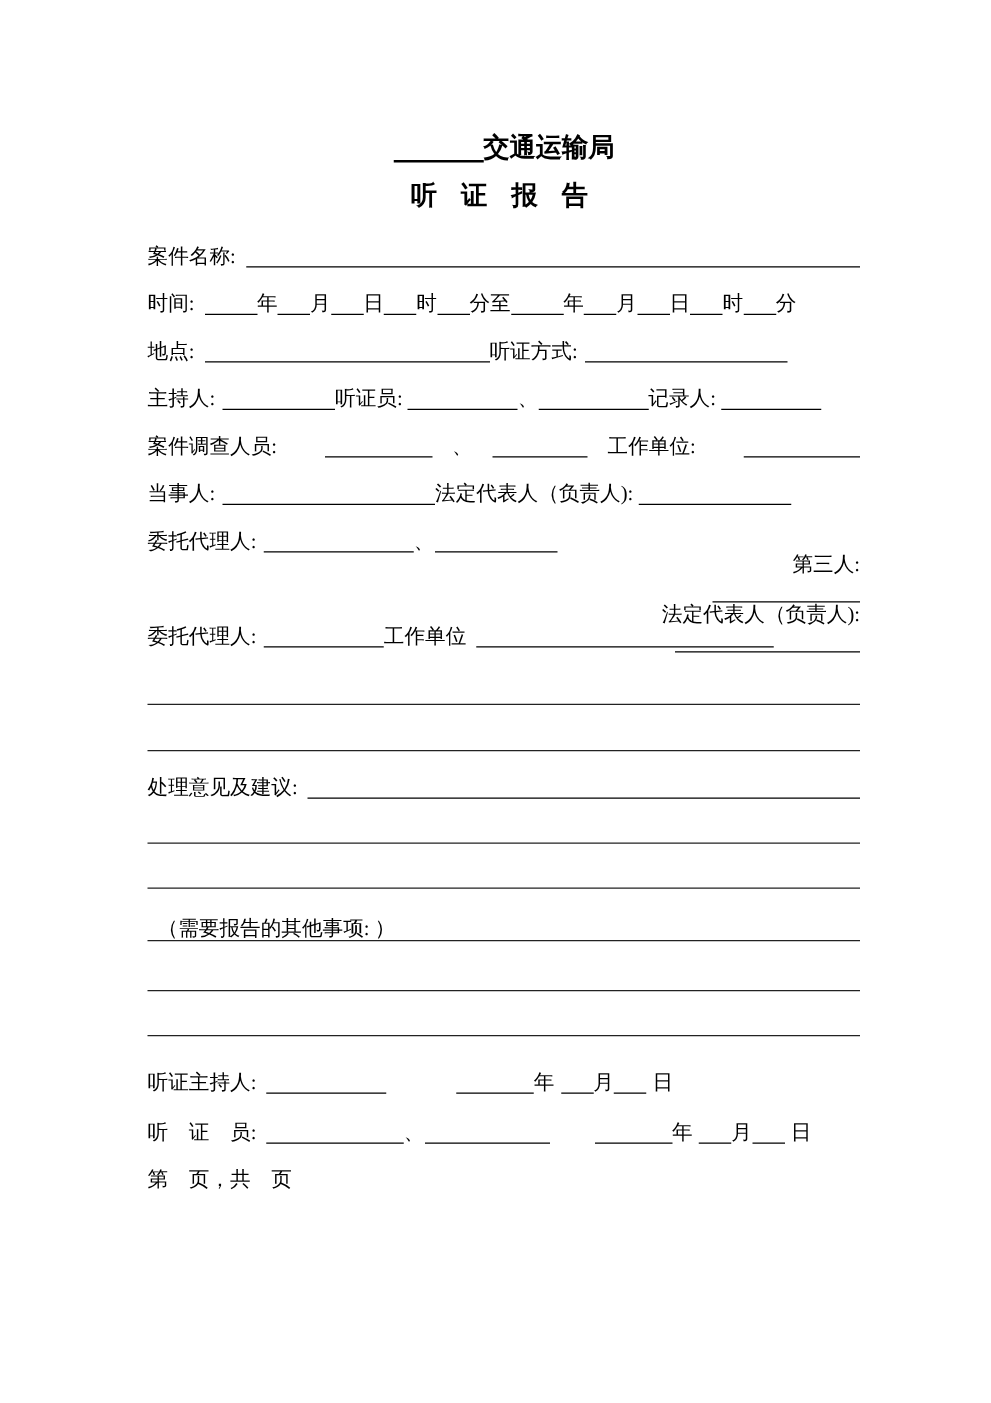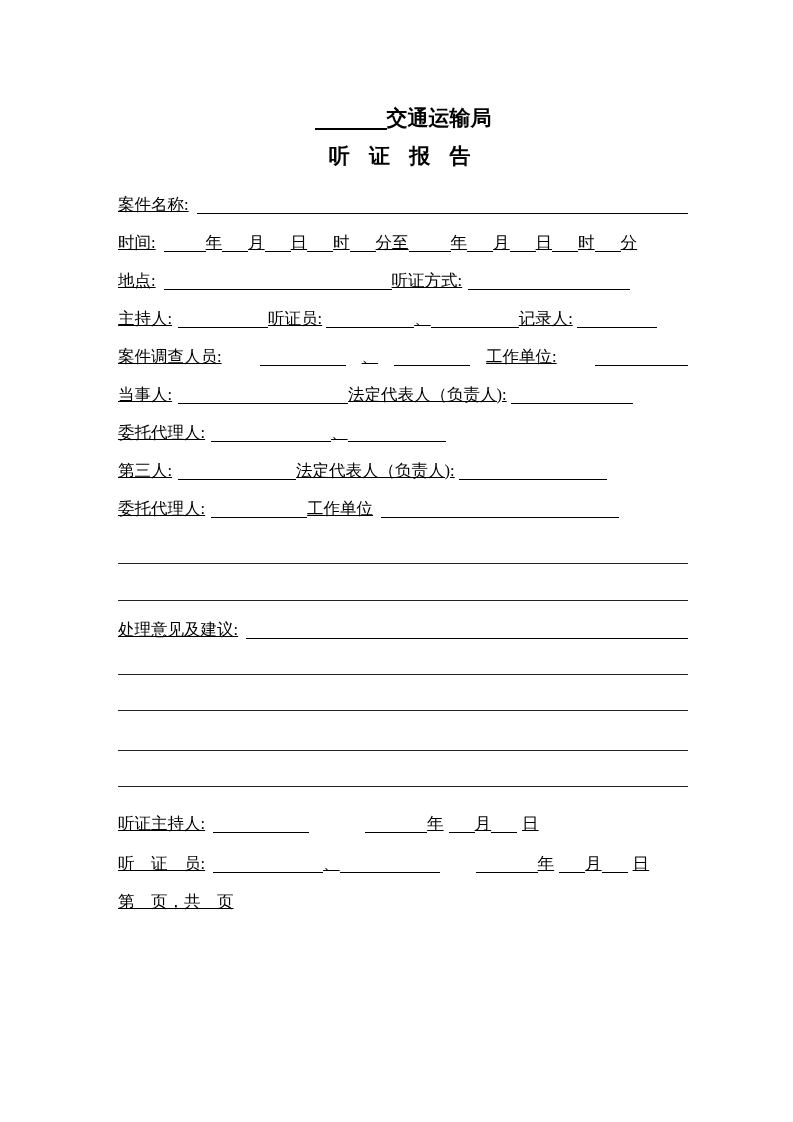--- a/index.html
+++ b/index.html
@@ -26,21 +26,21 @@
   .title2 {
     height: 38px; display: flex; align-items: flex-end; justify-content: center;
     font-size: 21px; font-weight: bold; letter-spacing: 7px; line-height: 1.15;
     margin-bottom: 8px;
   }
   .frow {
     display: flex; align-items: flex-end;
     font-size: 16.5px; line-height: 1.18;
     height: 38px;
   }
-  .frow .lbl { white-space: pre; flex: 0 0 auto; text-decoration: underline; }
+  .frow .lbl { white-space: pre; flex: 0 0 auto; }
   .frow .blank {
     display: inline-block; height: 1.18em;
     border-bottom: 1.2px solid #000;
     flex: 0 0 auto;
   }
   .frow .blank.fill { flex: 1 1 auto; }
   .frow .gap { display: inline-block; height: 1px; flex: 0 0 auto; }
   .frow.rule { border-bottom: 1.5px solid #222; }
   .frow.ruled { border-bottom: 1.5px solid #222; padding-left: 8px; }
   .frow.footer-row { justify-content: flex-start; padding-right: 0px; }
@@ -126,21 +126,21 @@
         <span class="gap" style="width: 4px;"></span>
         <span class="blank" style="width: 122px;"></span>
       </div>
       <div class="frow" style="height: 38px;">
         <span class="lbl">委托代理人:</span>
         <span class="gap" style="width: 6px;"></span>
         <span class="blank" style="width: 120px;"></span>
         <span class="lbl">、</span>
         <span class="blank" style="width: 98px;"></span>
       </div>
-      <div class="frow" style="height: 38px;">
+      <div class="frow" style="height: 38px; flex-direction: column;">
         <span class="lbl">第三人:</span>
         <span class="gap" style="width: 6px;"></span>
         <span class="blank" style="width: 118px;"></span>
         <span class="lbl">法定代表人（负责人):</span>
         <span class="gap" style="width: 4px;"></span>
         <span class="blank" style="width: 148px;"></span>
       </div>
       <div class="frow" style="height: 38px;">
         <span class="lbl">委托代理人:</span>
         <span class="gap" style="width: 6px;"></span>
@@ -151,20 +151,23 @@
       </div>
       <div class="frow rule" style="height: 46px;"></div>
       <div class="frow rule" style="height: 37px;"></div>
       <div class="frow" style="height: 38px;">
         <span class="lbl">处理意见及建议:</span>
         <span class="gap" style="width: 8px;"></span>
         <span class="blank fill"></span>
       </div>
       <div class="frow rule" style="height: 36px;"></div>
       <div class="frow rule" style="height: 36px;"></div>
+      <div class="frow ruled" style="height: 42px;">
+        <span class="lbl">（需要报告的其他事项: ）</span>
+      </div>
       <div class="frow rule" style="height: 40px;"></div>
       <div class="frow rule" style="height: 36px;"></div>
       <div class="frow" style="height: 46px;">
         <span class="lbl">听证主持人:</span>
         <span class="gap" style="width: 8px;"></span>
         <span class="blank" style="width: 96px;"></span>
         <span class="gap" style="width: 56px;"></span>
         <span class="blank" style="width: 62px;"></span>
         <span class="lbl">年</span>
         <span class="gap" style="width: 5px;"></span>

